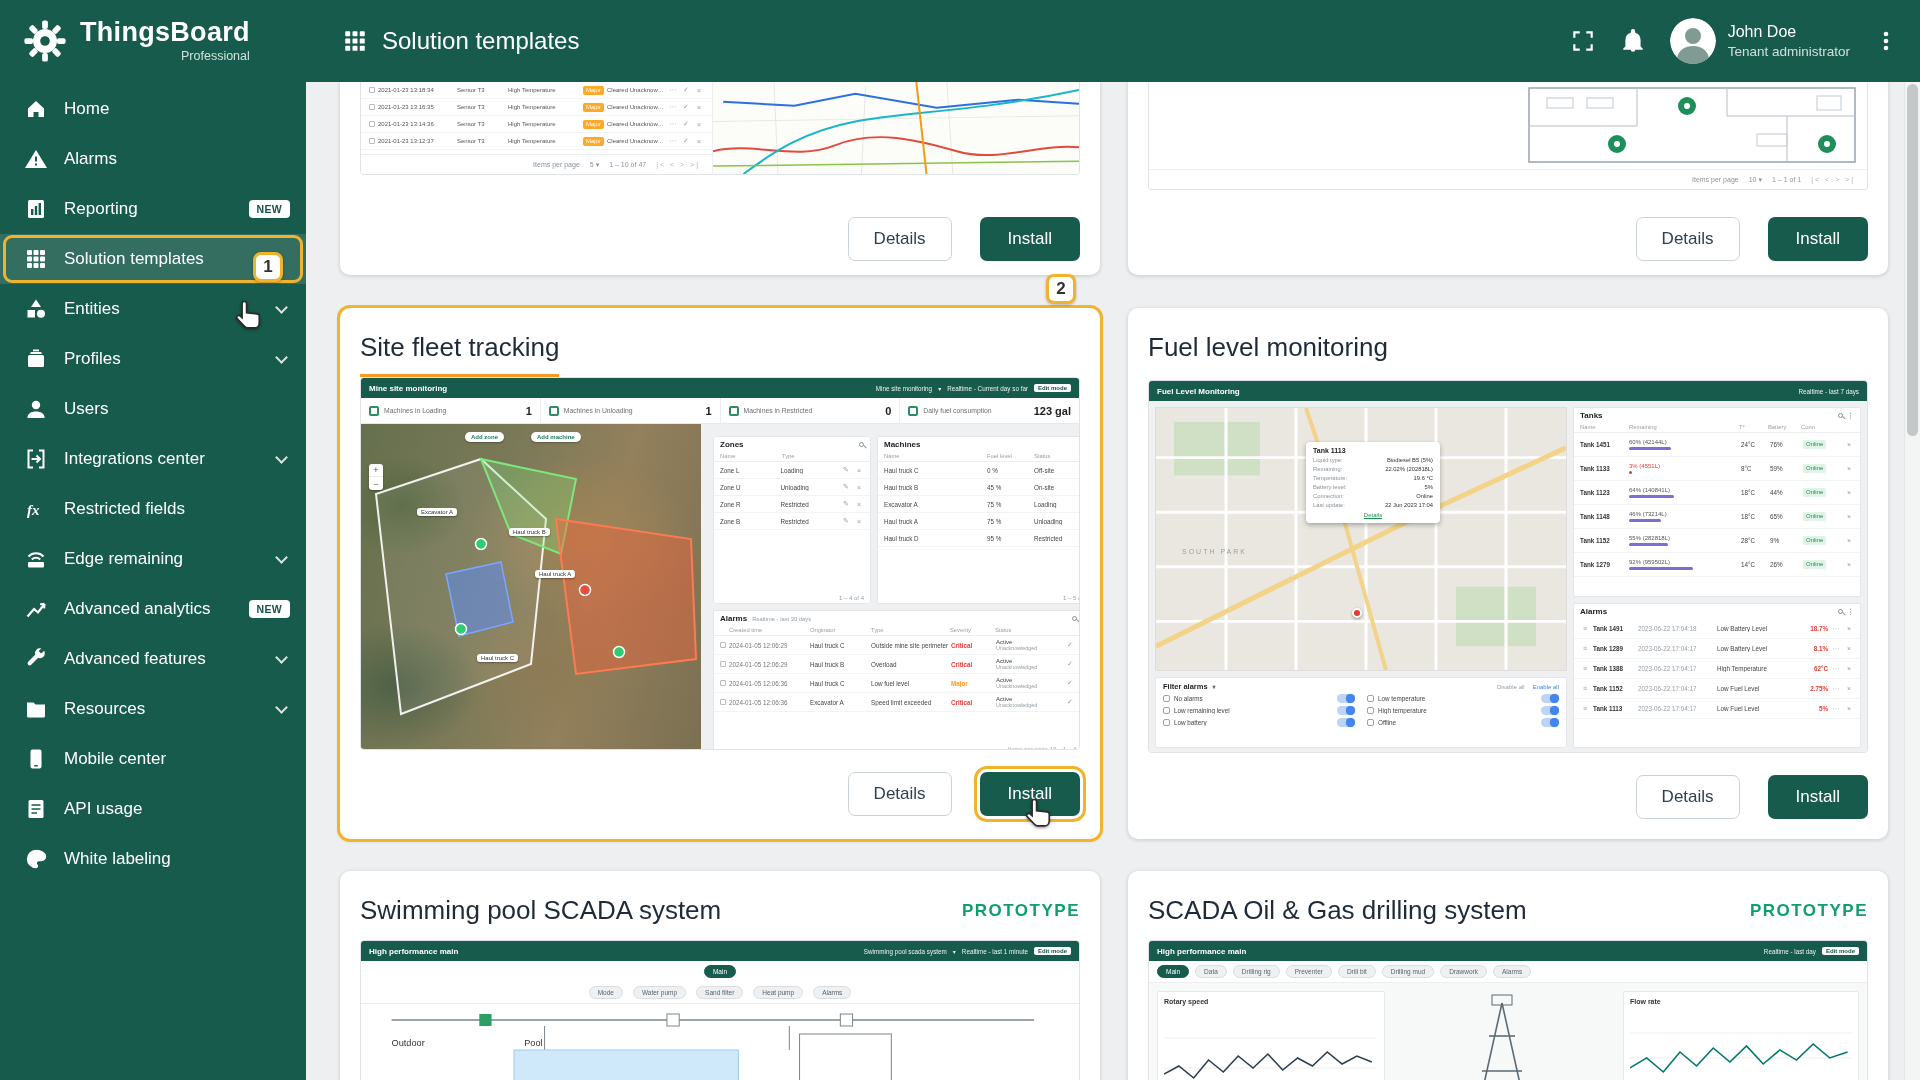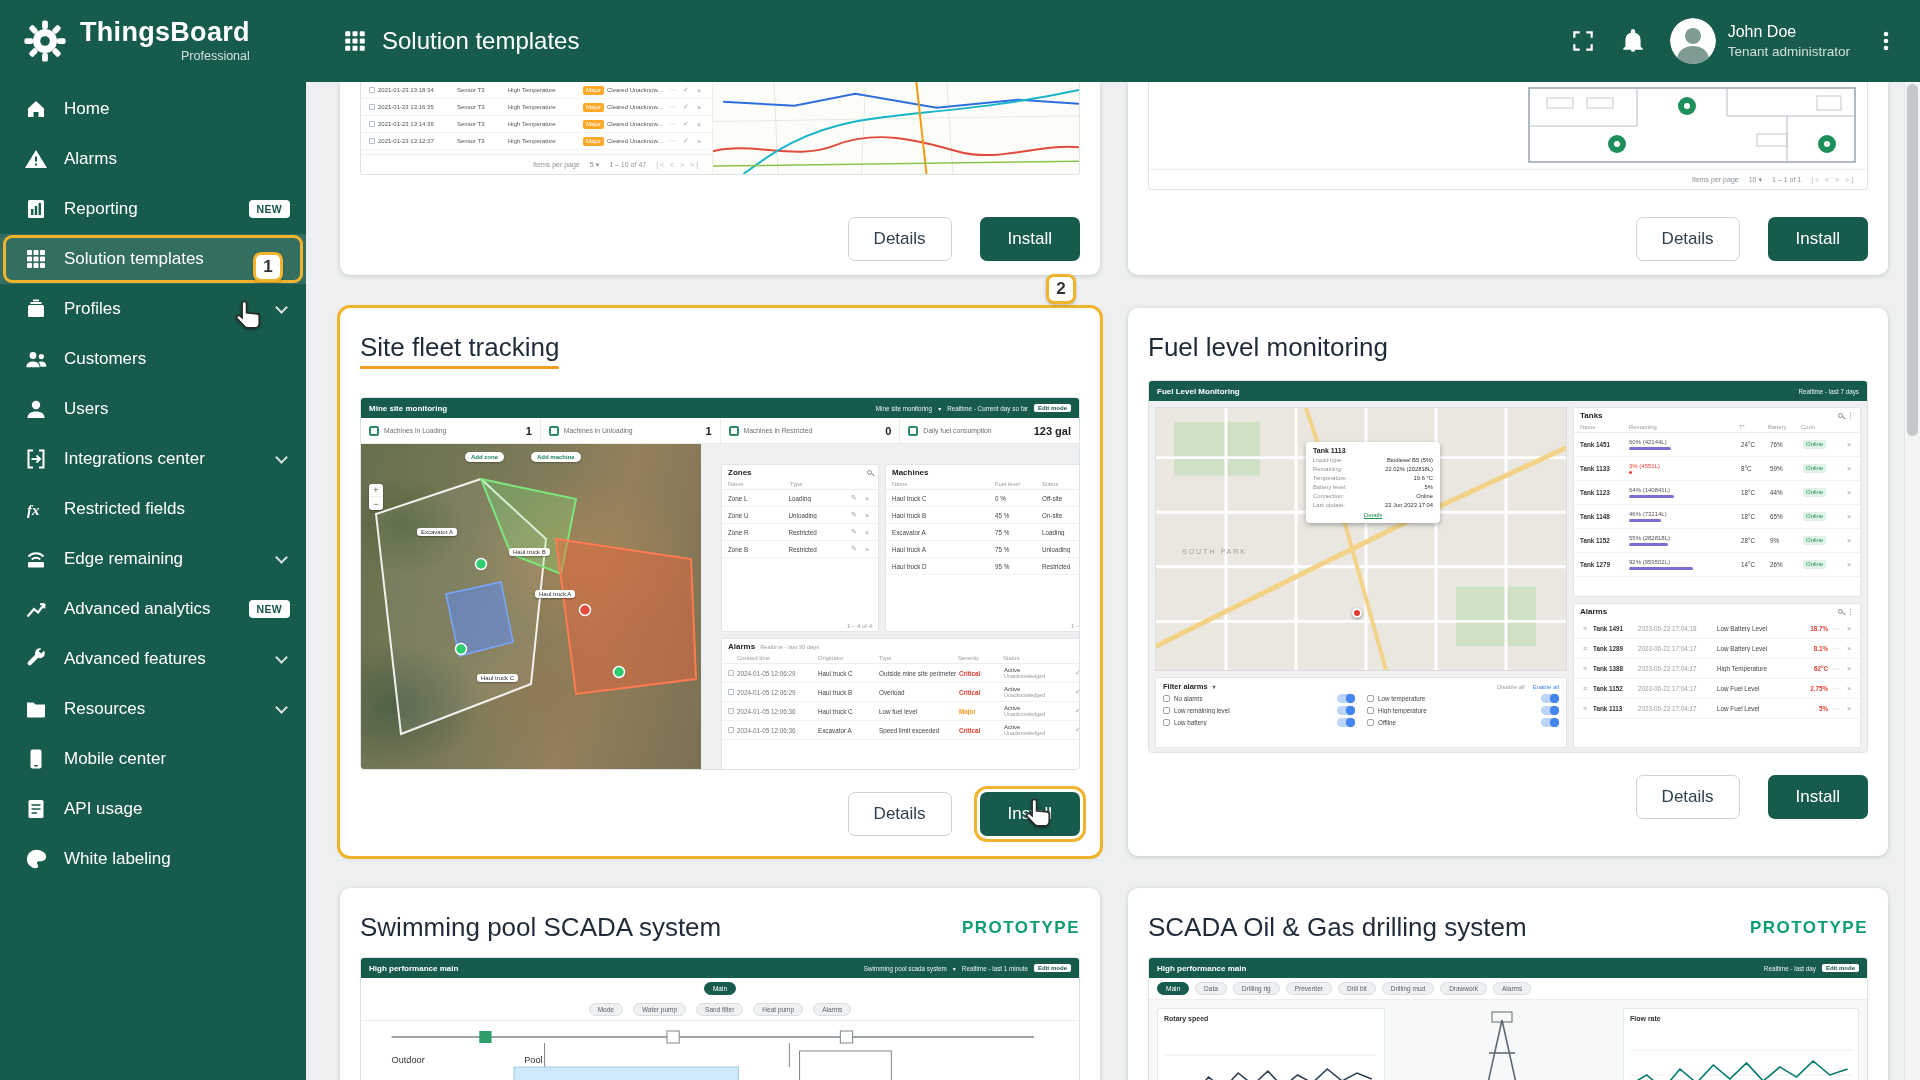--- a/index.html
+++ b/index.html
@@ -40,21 +40,21 @@
 
 .main{position:absolute;left:306px;top:82px;right:16px;bottom:0;overflow:hidden}
 .content{padding:0 16px 0 34px}
 .row{display:flex;gap:28px}
 .card{width:760px;background:#fff;border-radius:10px;box-shadow:0 1px 4px rgba(20,40,33,.18);padding:24px 20px 20px;position:relative}
 .card.partial{border-radius:0 0 10px 10px;height:193px;padding:0 20px 0}
 .card.hl{box-shadow:0 0 0 3px #F2B32C,0 1px 5px rgba(0,0,0,.22)}
 .card.tall{height:480px;overflow:hidden}
 .title-row{display:flex;align-items:center;justify-content:space-between;margin-bottom:14px}
 .card-title{font-size:26px;font-weight:500;color:#1f2b38;line-height:1.2}
-.card-title.underlined{display:inline-block;border-bottom:3px solid #F59B23;padding-bottom:3px;margin-bottom:28px}
+.card-title.underlined{display:inline-block;border-bottom:3px solid #F59B23;padding-bottom:11px;margin-bottom:0}
 .card-title.mb{margin-bottom:17px}
 .proto-badge{color:#0E9F6E;font-weight:700;font-size:17px;letter-spacing:1.5px}
 .actions{display:flex;justify-content:flex-end;gap:28px;margin-top:22px}
 .btn{height:44px;border-radius:7px;font-size:17px;font-weight:500;display:flex;align-items:center;padding:0 28px;cursor:pointer;border:none;font-family:inherit}
 .btn.ghost{background:#fff;border:1px solid #ccd3d8;color:#30404d;padding:0 25px}
 .btn.solid{background:#175B4C;color:#fff}
 .btn.hlb{outline:3px solid #F2B32C;outline-offset:3px}
 
 
 .shot{border:1px solid #dfe3e6;border-radius:4px;overflow:hidden;position:relative;background:#fff}
@@ -113,21 +113,21 @@
  radial-gradient(90px 70px at 12% 25%, #55663f 0%, rgba(85,102,63,0) 70%),
  radial-gradient(120px 90px at 10% 80%, #4f6147 0%, rgba(79,97,71,0) 70%),
  radial-gradient(150px 110px at 65% 35%, #a18457 0%, rgba(161,132,87,0) 75%),
  radial-gradient(130px 100px at 55% 75%, #8d7b55 0%, rgba(141,123,85,0) 70%),
  linear-gradient(105deg,#66704e 0%,#7c7a58 40%,#93805c 65%,#7a7052 100%)}
 .map-chip{position:absolute;font-size:6px;background:#fff;border-radius:3px;padding:1px 4px;box-shadow:0 1px 2px rgba(0,0,0,.35);color:#333;white-space:nowrap}
 .map-btn{position:absolute;top:8px;background:#fff;color:#1b7d5a;font-size:6px;font-weight:700;padding:2px 6px;border-radius:8px;box-shadow:0 1px 2px rgba(0,0,0,.3);white-space:nowrap}
 .zoomctl{position:absolute;left:8px;top:40px;width:14px;background:#fff;border-radius:3px;box-shadow:0 1px 2px rgba(0,0,0,.35);display:flex;flex-direction:column;overflow:hidden}
 .zoomctl span{height:13px;display:flex;align-items:center;justify-content:center;font-size:9px;color:#555;border-bottom:1px solid #eee}
 .zoomctl span:last-child{border-bottom:none}
-.fleet-right{flex:1;padding:20px;display:flex;flex-wrap:wrap;gap:6px;align-content:flex-start}
+.fleet-right{flex:1;padding:12px;display:flex;flex-wrap:wrap;gap:6px;align-content:flex-start}
 
 
 .fuel-shot{height:373px}
 .fuel-body{display:flex;gap:6px;padding:6px;height:353px;background:#eef0f2}
 .fuel-col-l{width:412px;flex:none;display:flex;flex-direction:column;gap:6px}
 .fuel-map{height:264px;position:relative;background:#EAE7E0;border:1px solid #ddd;overflow:hidden}
 .mapword{position:absolute;left:26px;top:140px;font-size:7px;letter-spacing:2px;color:#9aa39b}
 .tt{position:absolute;left:150px;top:34px;width:134px;background:#fff;border-radius:4px;box-shadow:0 2px 5px rgba(0,0,0,.3);padding:5px 7px;z-index:2}
 .tt-title{font-size:7px;font-weight:700;color:#222;margin-bottom:2px}
 .tt-row{display:flex;justify-content:space-between;font-size:5.8px;color:#8b9298;line-height:1.55}
@@ -298,40 +298,38 @@
                 <rect x="9.5" y="16" width="5" height="5" rx="1"></rect>
                 <rect x="16" y="16" width="5" height="5" rx="1"></rect>
               </g>
             </svg>
           </span>
           <span class="nav-label">Solution templates</span>
         </div>
         <div class="nav-item">
           <span class="nav-icon">
             <svg width="24" height="24" viewBox="0 0 24 24">
+              <path d="M12 2.5 17 10H7z" fill="#fff"></path>
+              <rect x="3.5" y="13" width="7.5" height="7.5" fill="#fff"></rect>
+              <circle cx="17" cy="16.8" r="4" fill="#fff"></circle>
+            </svg>
+          </span>
+          <span class="nav-label">Entities</span>
+          <span class="chev"></span>
+        </div>
+        <div class="nav-item">
+          <span class="nav-icon">
+            <svg width="24" height="24" viewBox="0 0 24 24">
               <rect x="4" y="8" width="16" height="12" rx="1.5" fill="#fff"></rect>
               <rect x="6.5" y="5" width="11" height="2" fill="#fff"></rect>
               <rect x="9" y="2.5" width="6" height="1.8" fill="#fff"></rect>
             </svg>
           </span>
           <span class="nav-label">Profiles</span>
           <span class="chev"></span>
-        </div>
-        <div class="nav-item">
-          <span class="nav-icon">
-            <svg width="24" height="24" viewBox="0 0 24 24">
-              <g fill="#fff">
-                <circle cx="9" cy="8.5" r="3.4"></circle>
-                <path d="M2.5 19.5c0-3.2 3.2-5 6.5-5s6.5 1.8 6.5 5v.8h-13z"></path>
-                <circle cx="17.3" cy="9.6" r="2.6"></circle>
-                <path d="M16.4 19.8v-.3c0-1.9-.8-3.4-2.1-4.4.9-.3 1.9-.5 3-.5 2.6 0 4.9 1.4 4.9 3.7v1.5z"></path>
-              </g>
-            </svg>
-          </span>
-          <span class="nav-label">Customers</span>
         </div>
         <div class="nav-item">
           <span class="nav-icon">
             <svg width="24" height="24" viewBox="0 0 24 24">
               <g fill="#fff">
                 <circle cx="12" cy="8" r="4.2"></circle>
                 <path d="M3.5 20.5c0-3.8 4-5.9 8.5-5.9s8.5 2.1 8.5 5.9v.4h-17z"></path>
               </g>
             </svg>
           </span>

